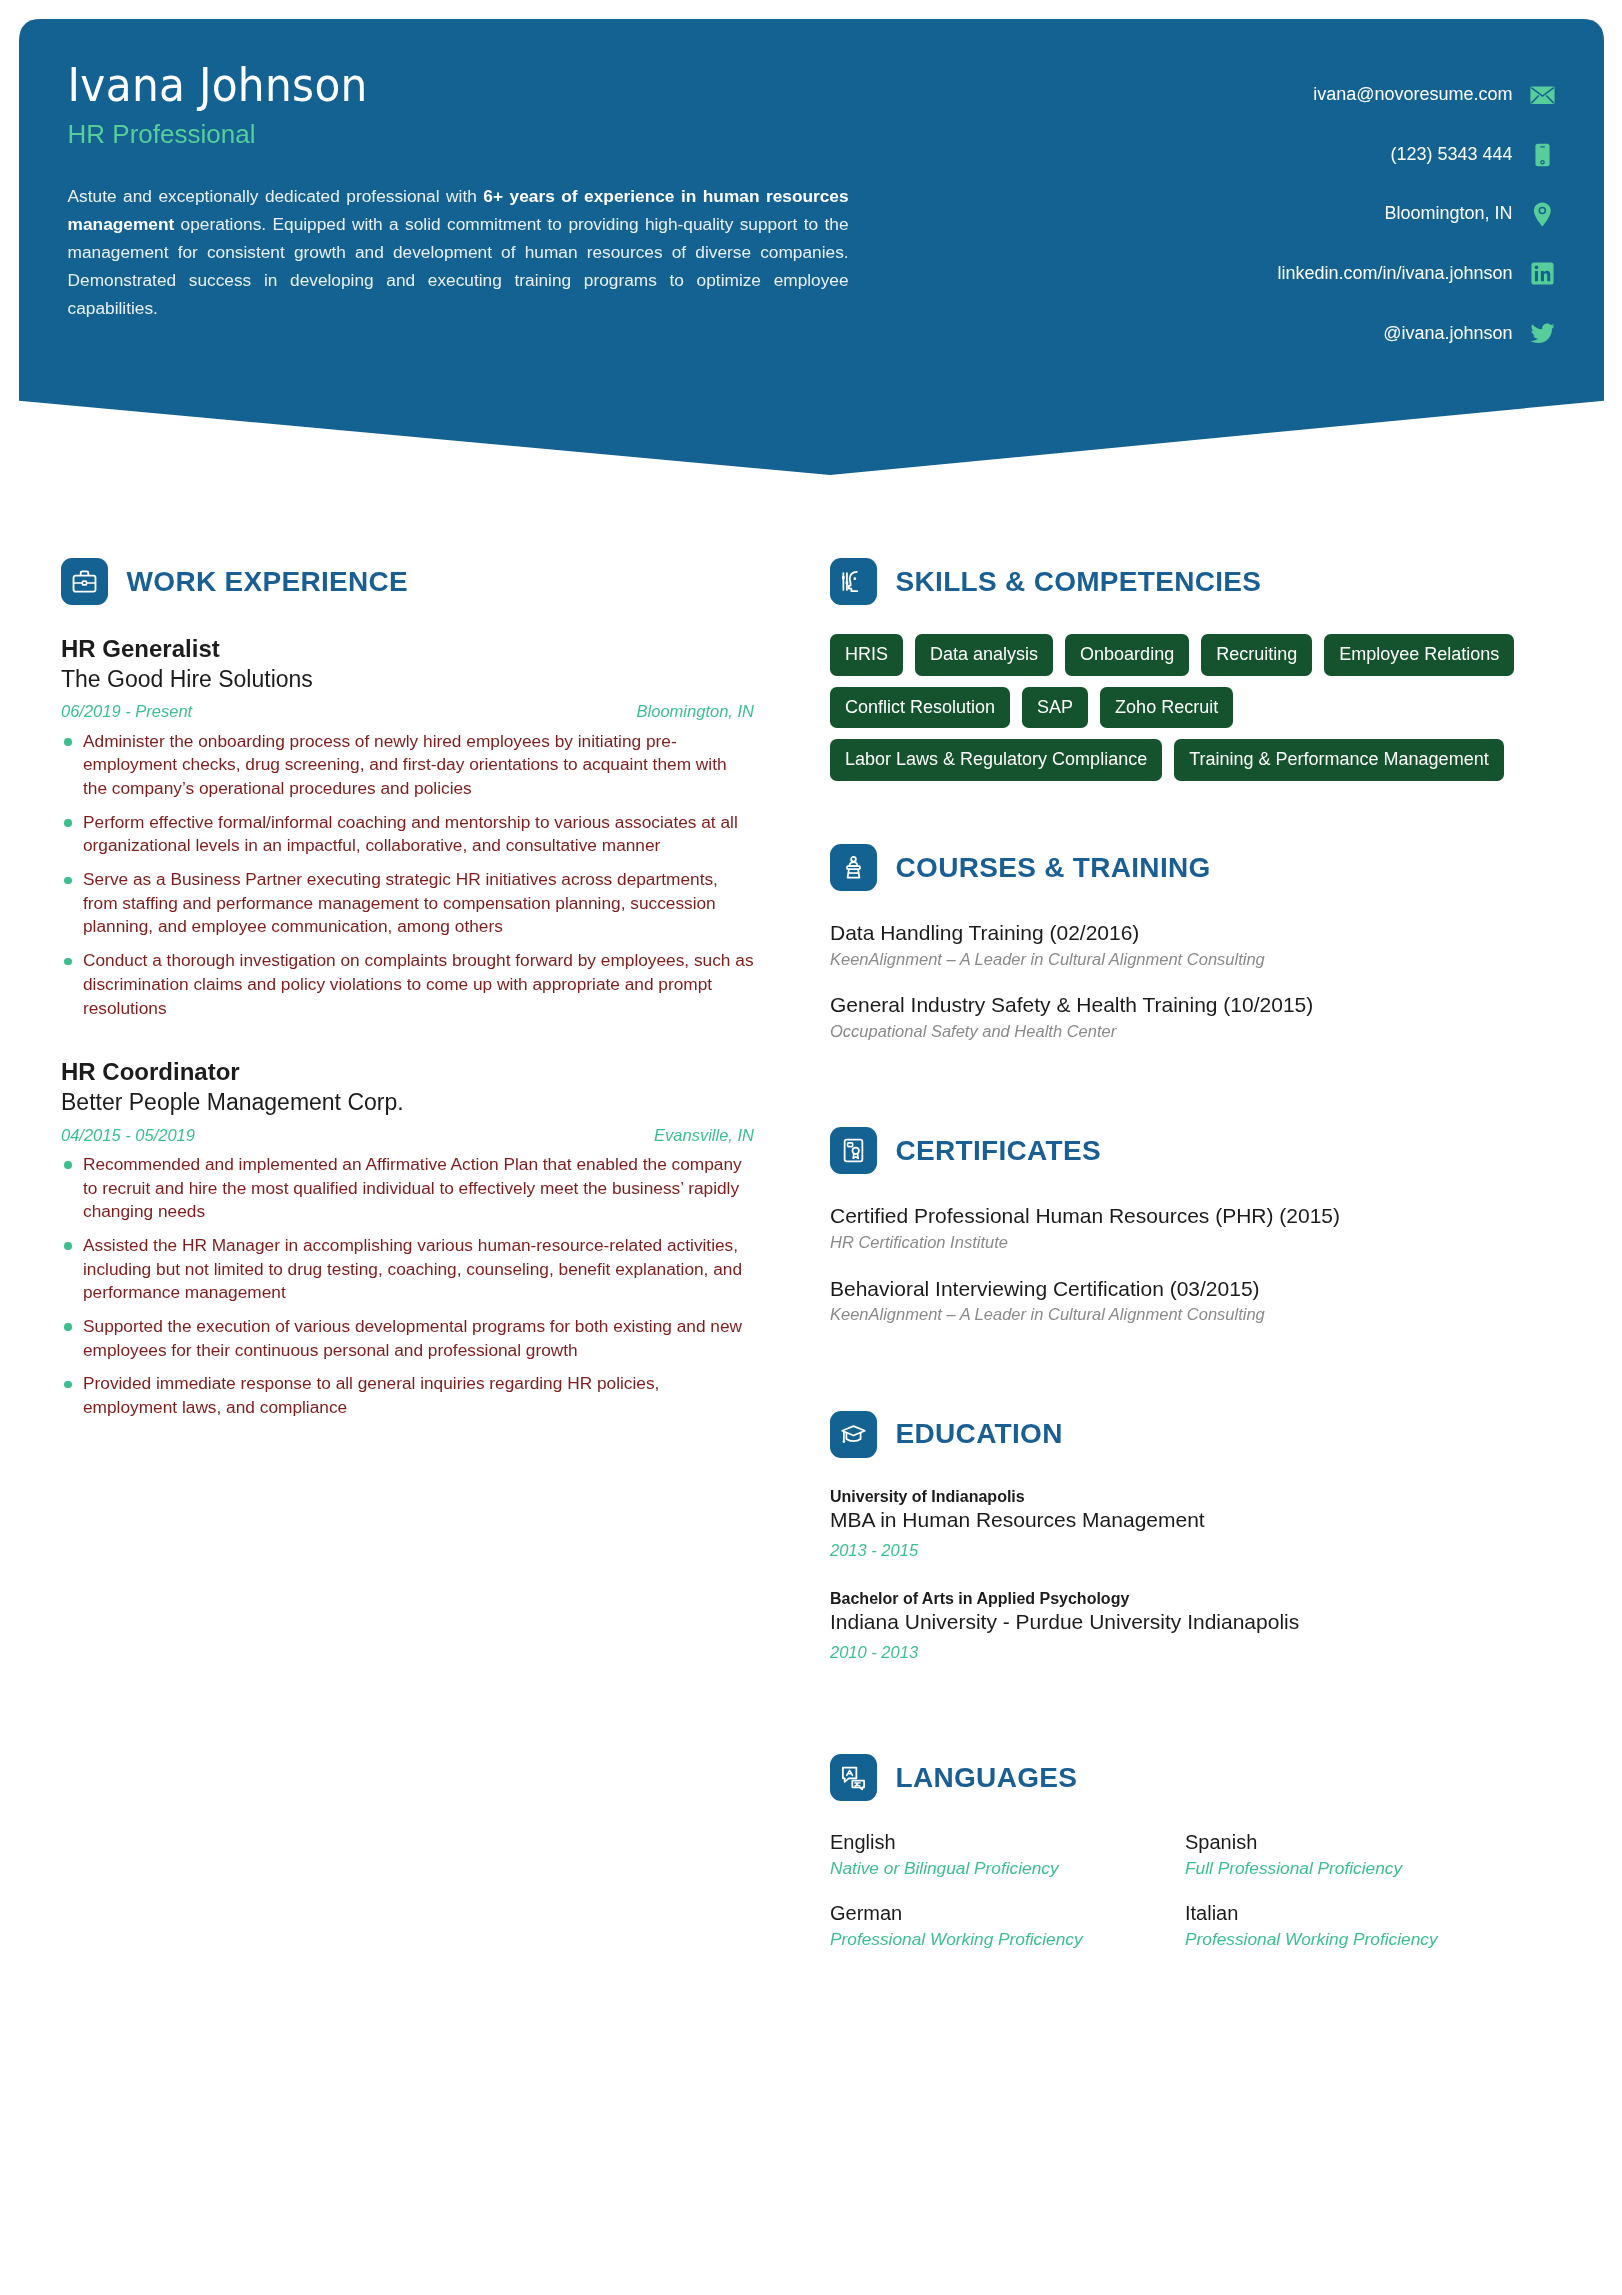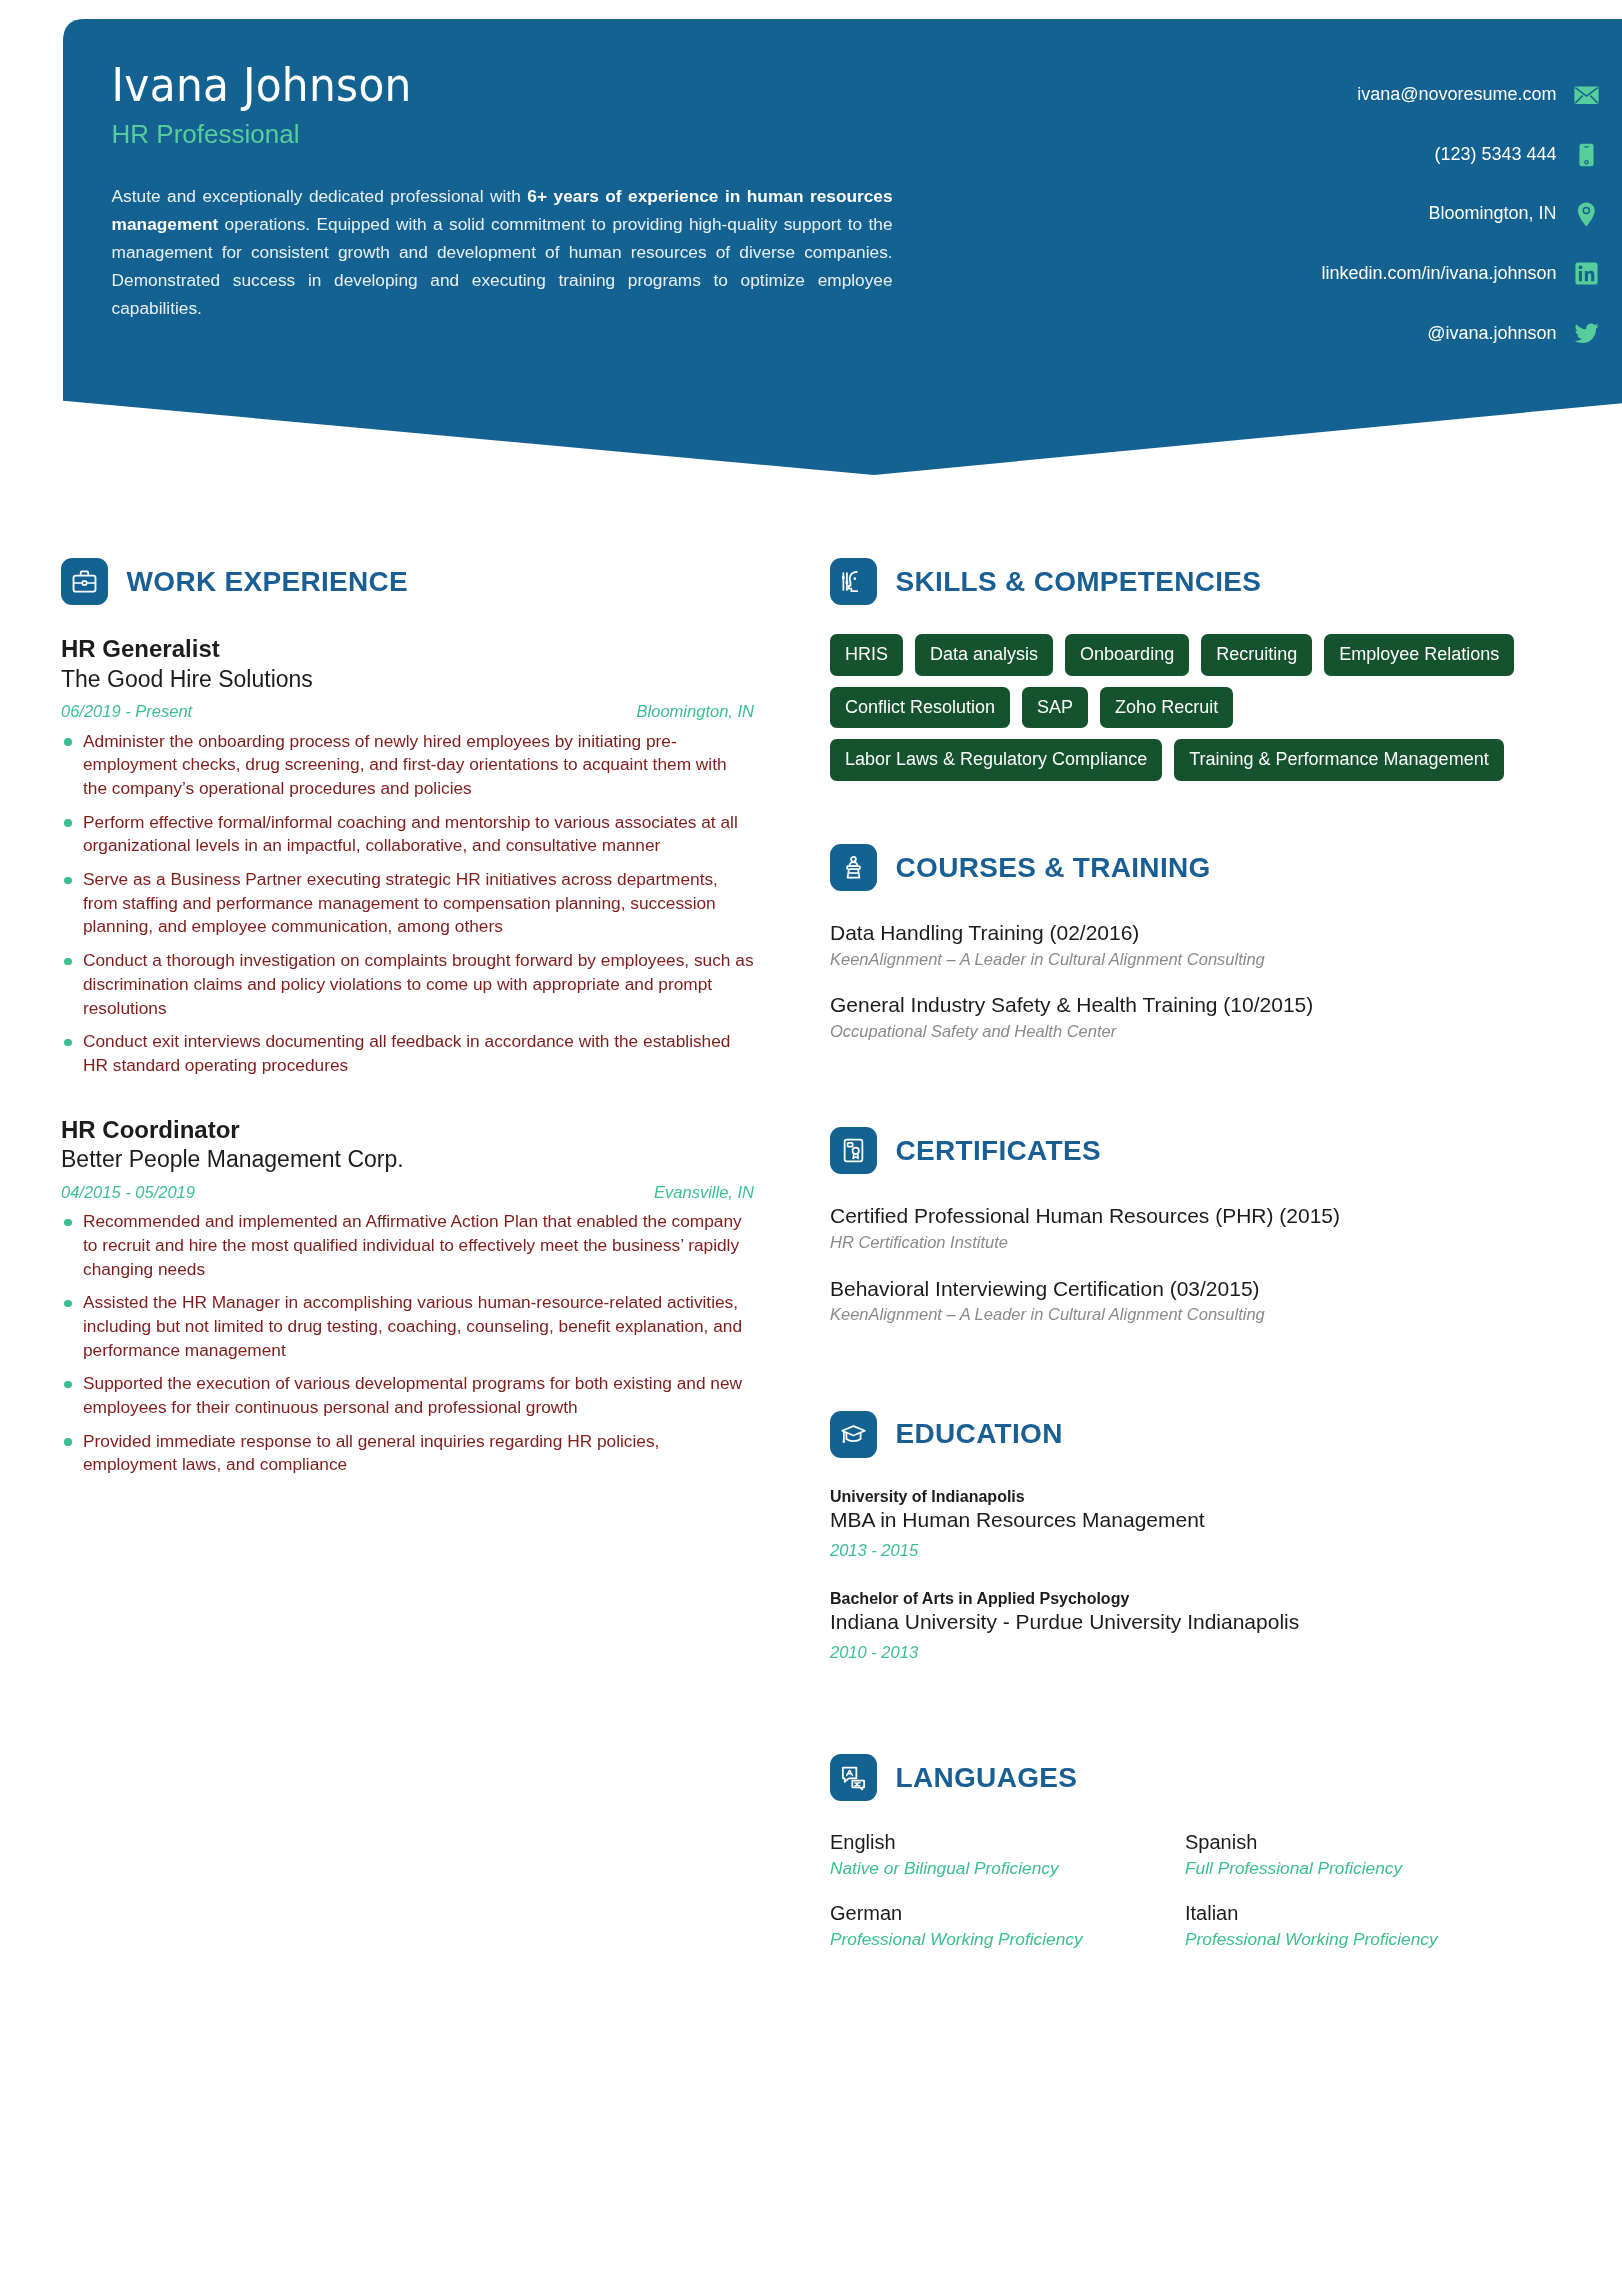--- a/index.html
+++ b/index.html
@@ -15,21 +15,20 @@
     min-height: 2295px;
     position: relative;
     overflow-x: hidden;
   }
 
   
   .header-wrap {
     position: relative;
     width: 1298px;
     height: 490px;
-    margin-left: 44px;
   }
   .header-shape {
     position: absolute;
     left: 18.6px;
     top: 18.6px;
     width: 1585px;
     height: 456px;
   }
   .header-shape svg { display: block; width: 100%; height: 100%; }
 
@@ -351,21 +350,20 @@
       <div class="job-company">The Good Hire Solutions</div>
       <div class="job-meta">
         <span>06/2019 - Present</span>
         <span>Bloomington, IN</span>
       </div>
       <ul class="bullets">
         <li>Administer the onboarding process of newly hired employees by initiating pre-employment checks, drug screening, and first-day orientations to acquaint them with the company’s operational procedures and policies</li>
         <li>Perform effective formal/informal coaching and mentorship to various associates at all organizational levels in an impactful, collaborative, and consultative manner</li>
         <li>Serve as a Business Partner executing strategic HR initiatives across departments, from staffing and performance management to compensation planning, succession planning, and employee communication, among others</li>
         <li>Conduct a thorough investigation on complaints brought forward by employees, such as discrimination claims and policy violations to come up with appropriate and prompt resolutions</li>
-        <li>Conduct exit interviews documenting all feedback in accordance with the established HR standard operating procedures</li>
       </ul>
     </div>
 
     <div class="job-spacer"></div>
 
     <div class="job">
       <div class="job-title">HR Coordinator</div>
       <div class="job-company">Better People Management Corp.</div>
       <div class="job-meta">
         <span>04/2015 - 05/2019</span>

